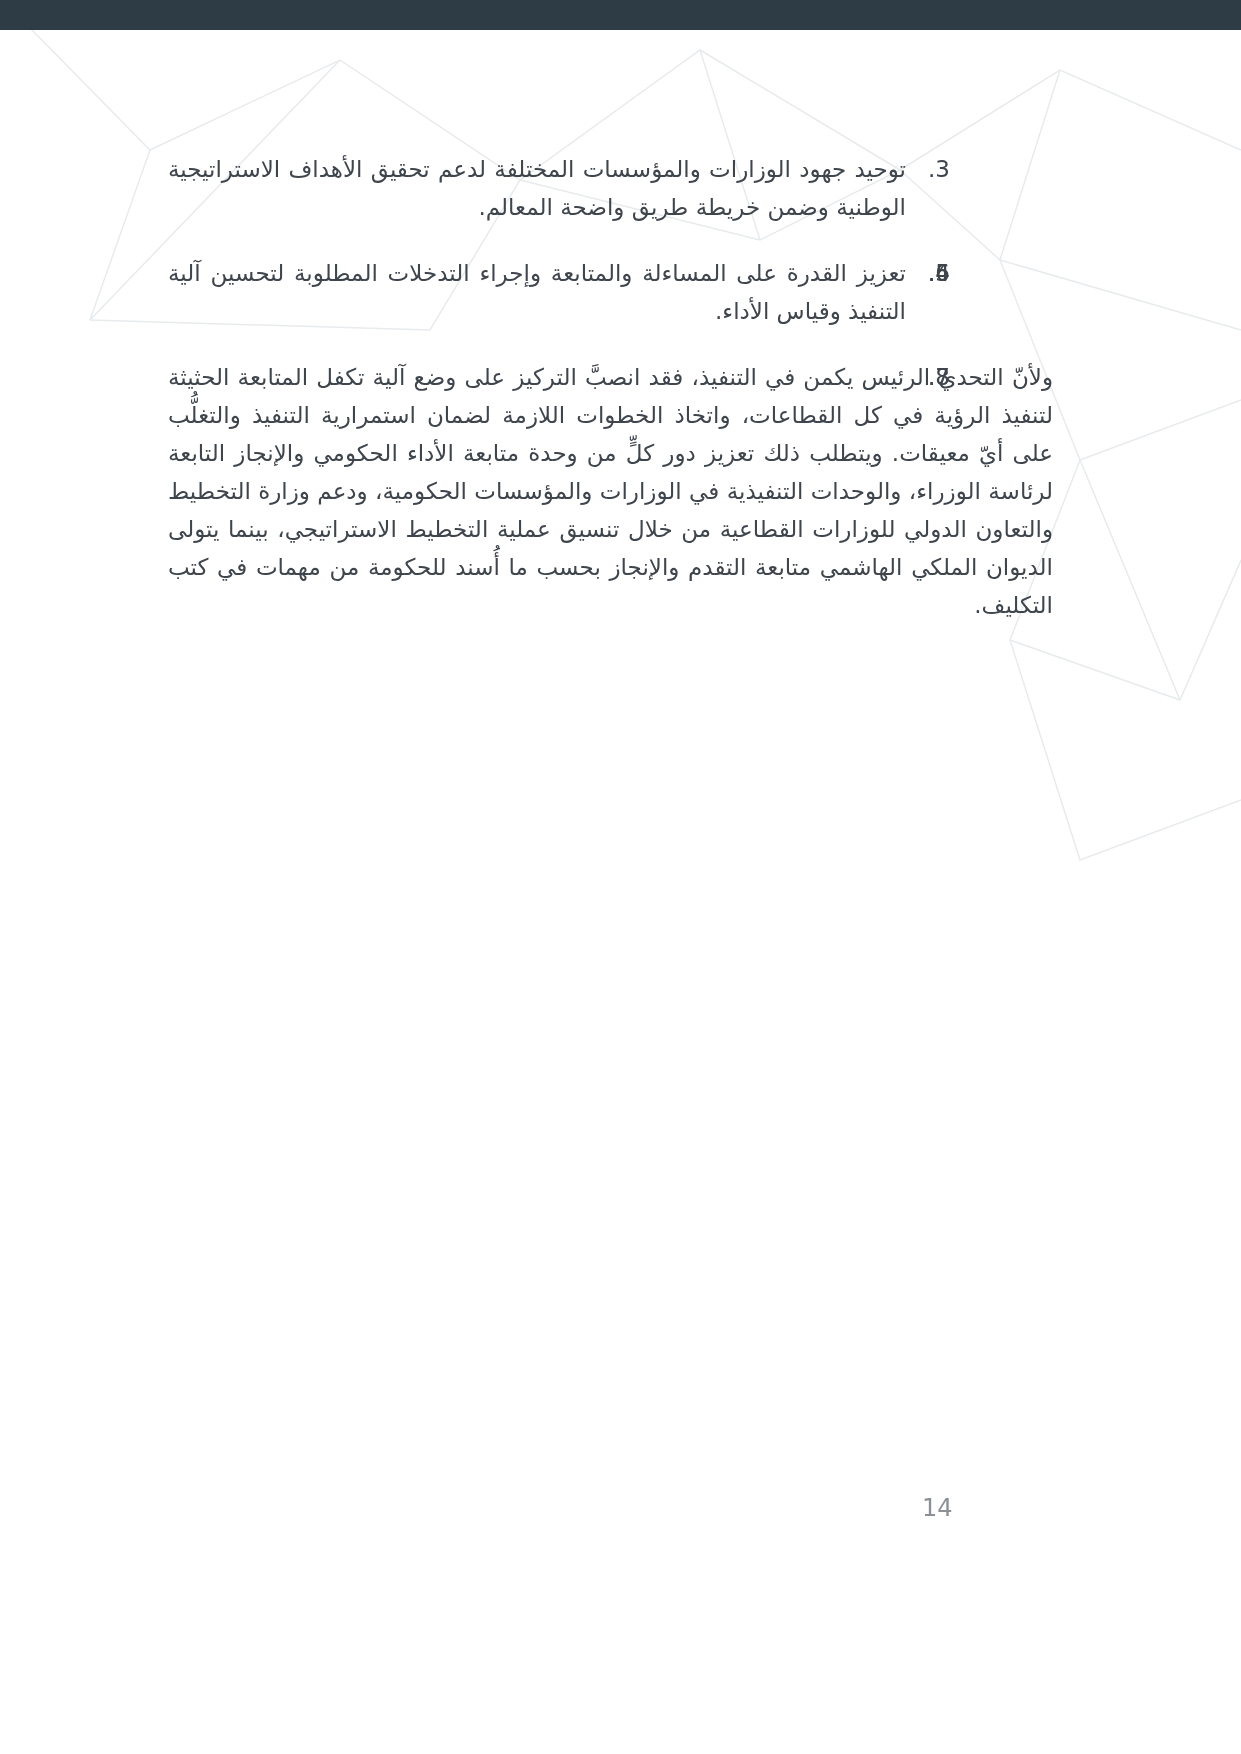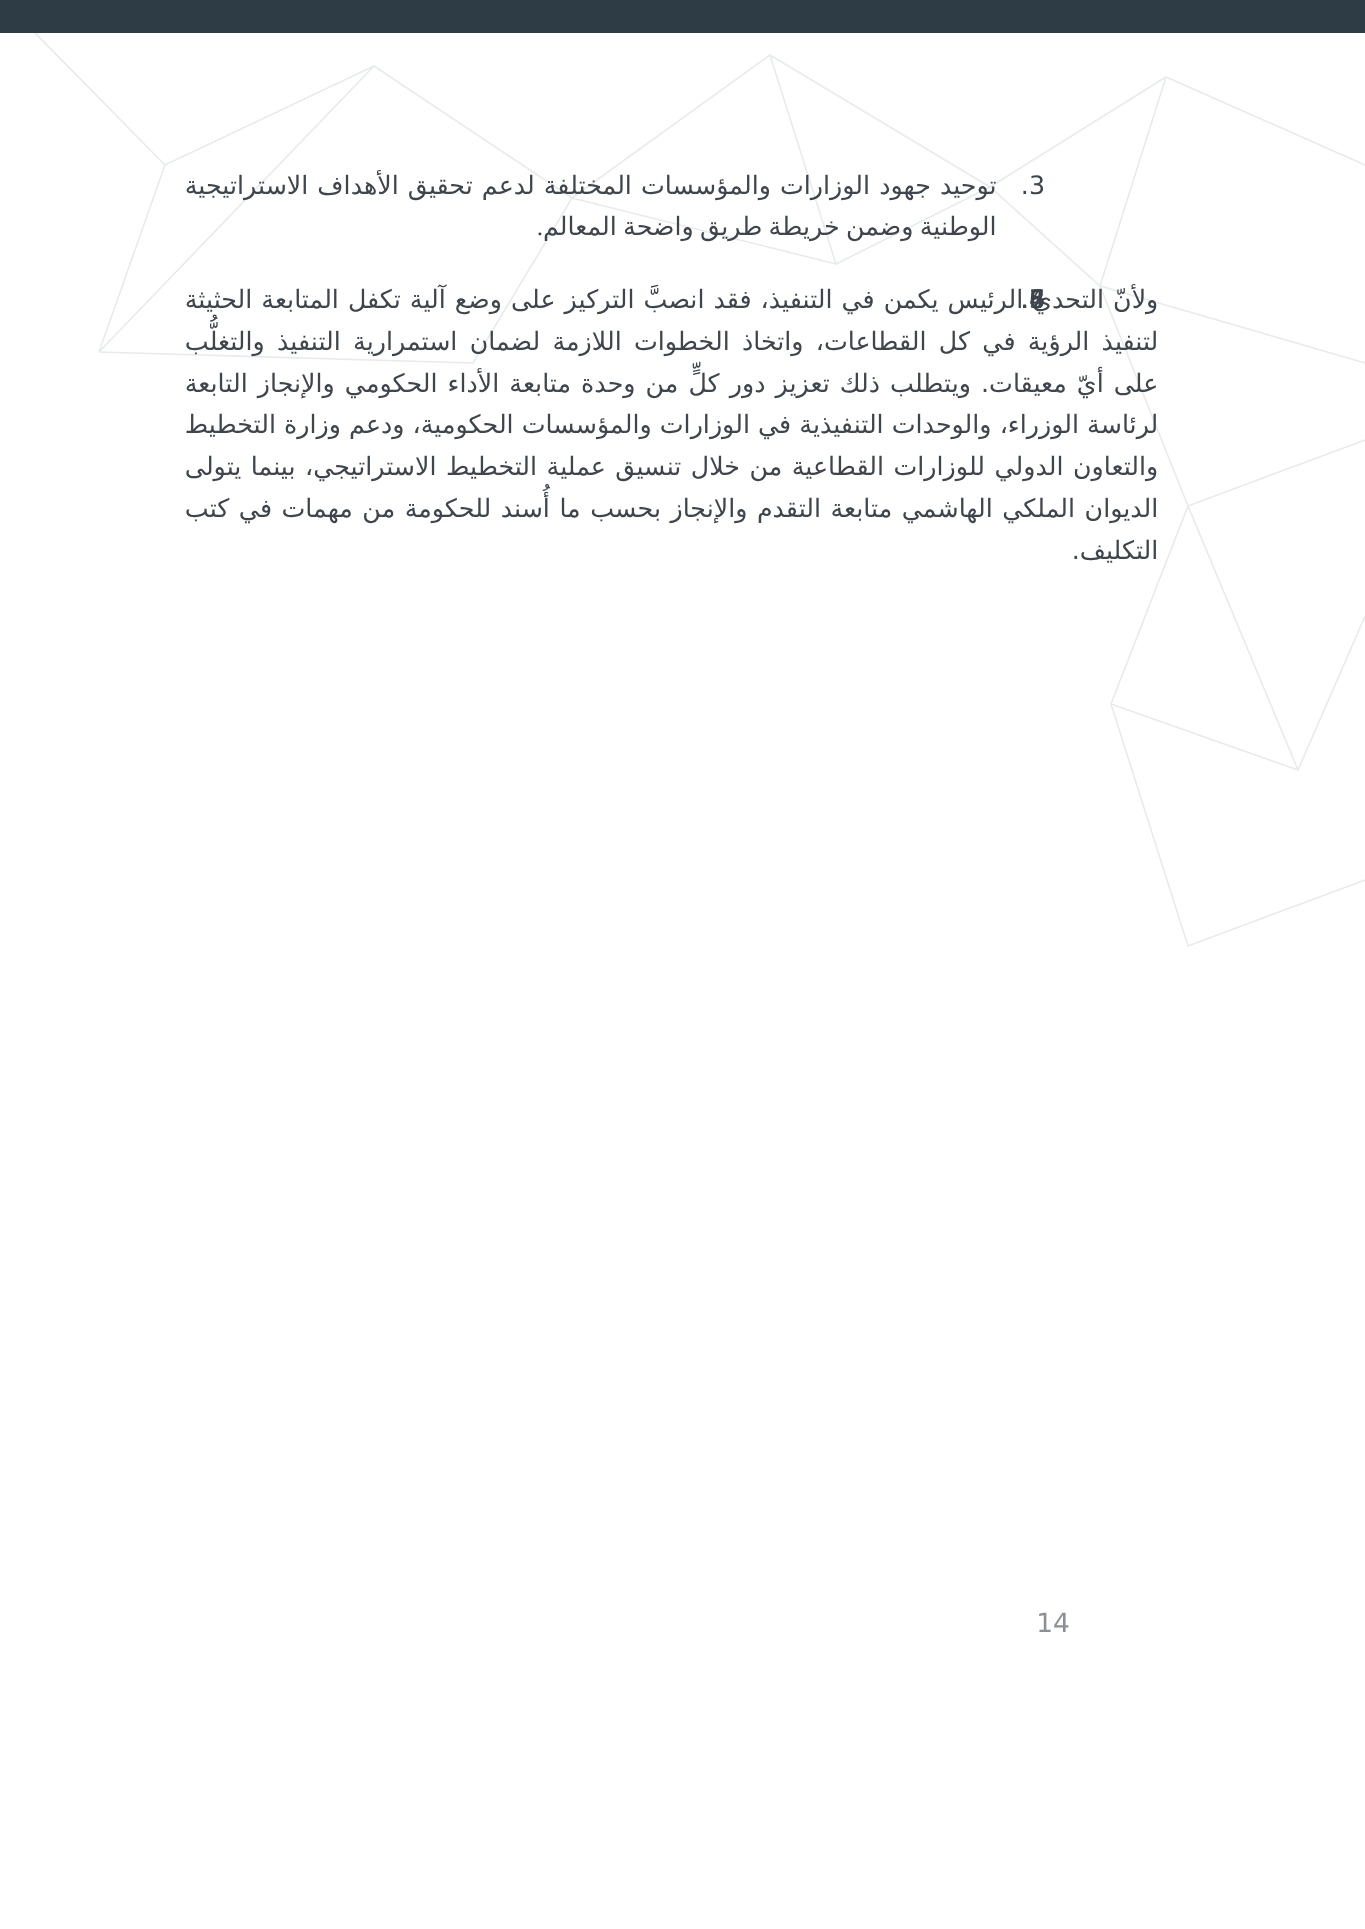--- a/index.html
+++ b/index.html
@@ -55,36 +55,34 @@
     margin-bottom: 28px;
   }
   li.item .num {
     position: absolute;
     right: 103px;
     top: 0;
     white-space: nowrap;
   }
   li.item .txt {
     text-align: justify;
-    font-family: Liberation Serif, serif;
   }
   .closing {
     text-align: justify;
   }
   .pagenum {
     position: absolute;
-    top: 1462px;
+    top: 1494px;
     left: 922px;
     width: 60px;
     direction: ltr;
     font-size: 24px;
     line-height: 28px;
     color: var(--page-number);
     z-index: 2;
-    margin-left: 20px;
   }
 </style>
 </head>
 <body>
 
 <div class="topbar"></div>
 
 <svg class="bg-pattern" width="1241" height="1754" viewBox="0 0 1241 1754" aria-hidden="true">
   <path d="M 30 28 L 150 150 L 340 60 L 520 180 L 700 50 L 900 170 L 1060 70 L 1241 150"></path>
   <path d="M 150 150 L 90 320 L 340 60"></path>
@@ -103,20 +101,21 @@
       <p class="txt">توحيد جهود الوزارات والمؤسسات المختلفة لدعم تحقيق الأهداف الاستراتيجية الوطنية وضمن خريطة طريق واضحة المعالم.</p>
     </li>
     <li class="item">
       <span class="num">4.</span>
     </li>
     <li class="item">
       <span class="num">5.</span>
     </li>
     <li class="item">
       <span class="num">6.</span>
+      <p class="txt">تعزيز القدرة على المساءلة والمتابعة وإجراء التدخلات المطلوبة لتحسين آلية التنفيذ وقياس الأداء.</p>
     </li>
     <li class="item">
       <span class="num">7.</span>
     </li>
     <li class="item">
       <span class="num">8.</span>
     </li>
   </ol>
   <p class="closing">ولأنّ التحدي الرئيس يكمن في التنفيذ، فقد انصبَّ التركيز على وضع آلية تكفل المتابعة الحثيثة لتنفيذ الرؤية في كل القطاعات، واتخاذ الخطوات اللازمة لضمان استمرارية التنفيذ والتغلُّب على أيّ معيقات. ويتطلب ذلك تعزيز دور كلٍّ من وحدة متابعة الأداء الحكومي والإنجاز التابعة لرئاسة الوزراء، والوحدات التنفيذية في الوزارات والمؤسسات الحكومية، ودعم وزارة التخطيط والتعاون الدولي للوزارات القطاعية من خلال تنسيق عملية التخطيط الاستراتيجي، بينما يتولى الديوان الملكي الهاشمي متابعة التقدم والإنجاز بحسب ما أُسند للحكومة من مهمات في كتب التكليف.</p>
 </main>

